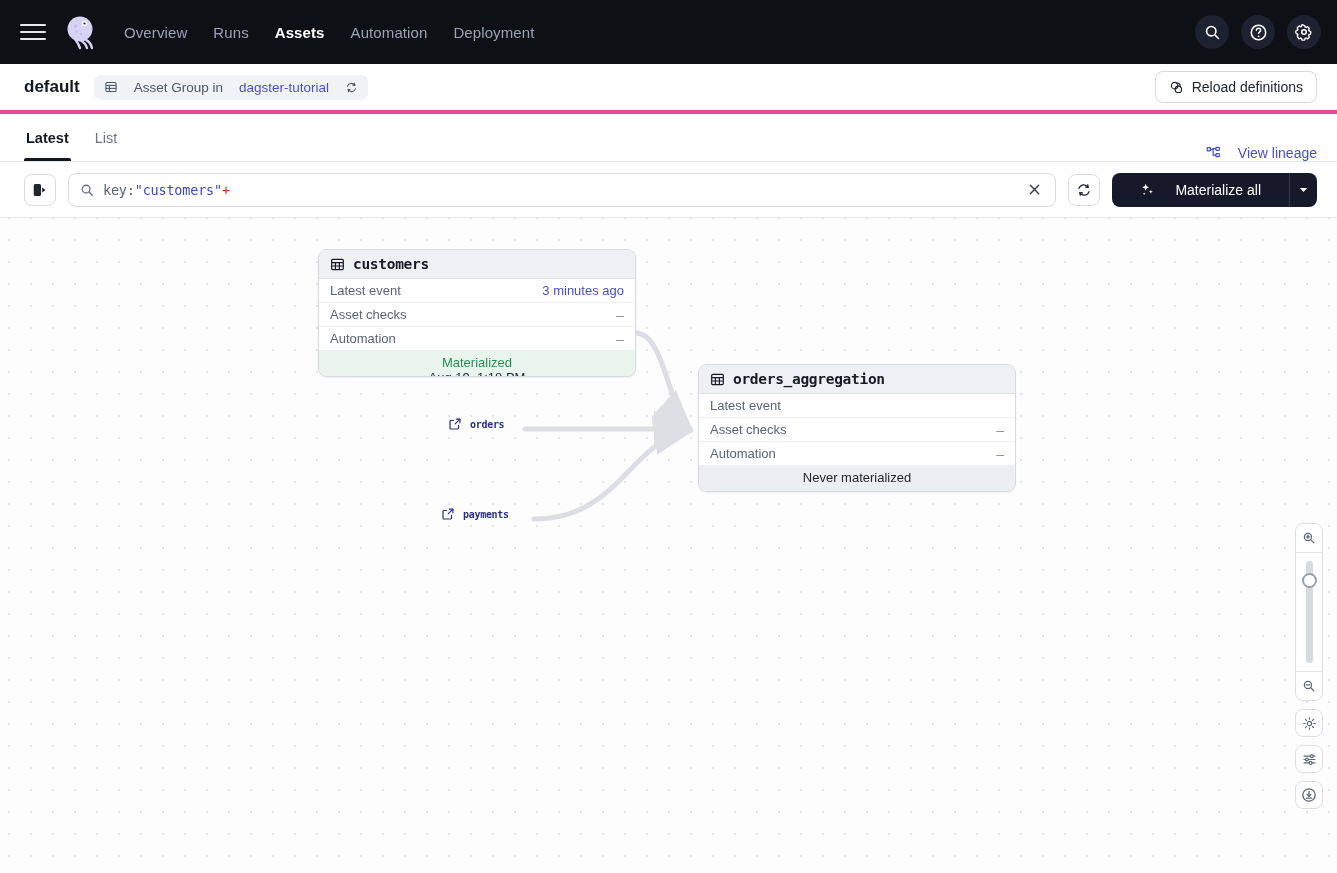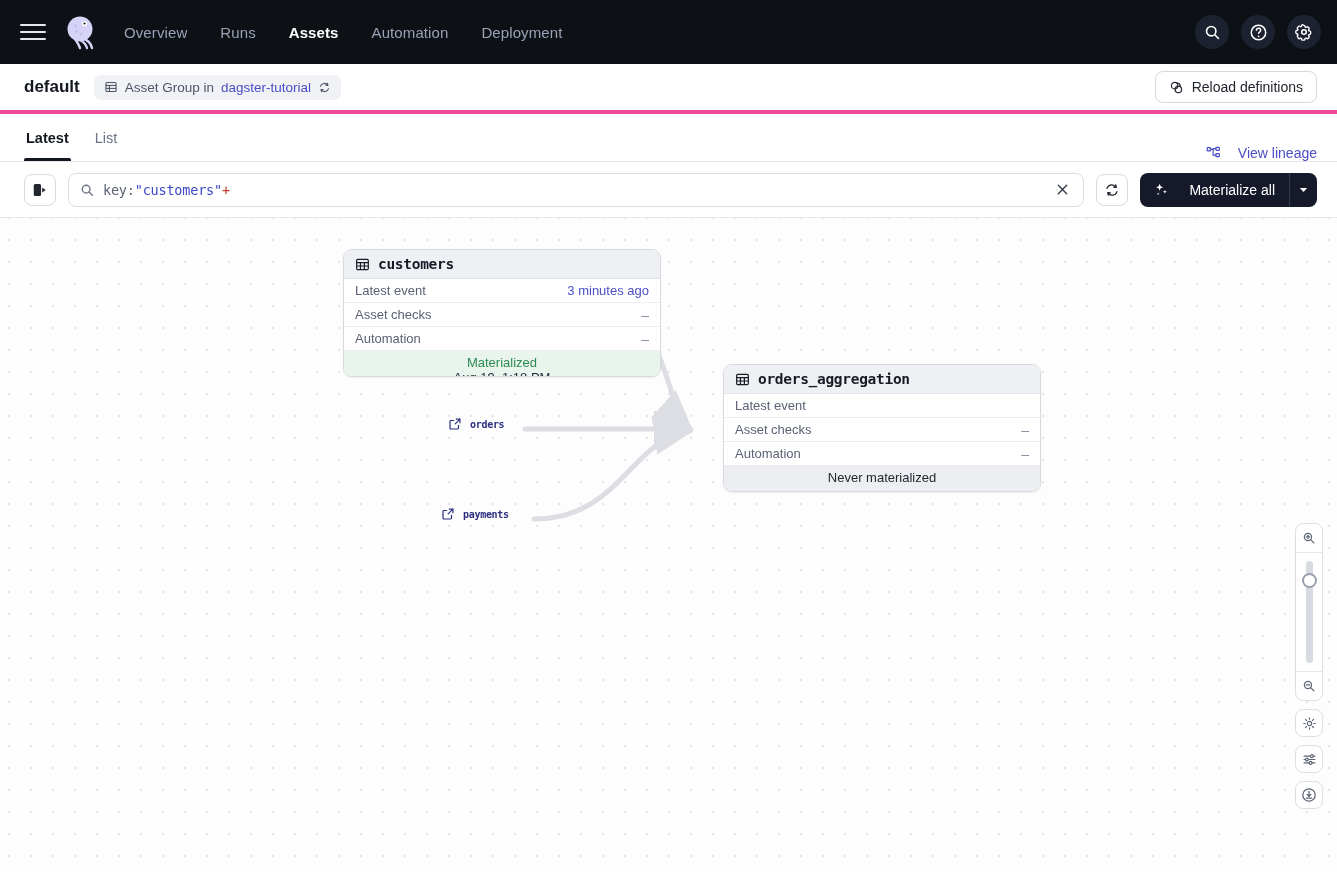--- a/index.html
+++ b/index.html
@@ -25,21 +25,21 @@
   .hamburger {
     width: 28px; height: 28px;
     display: flex; flex-direction: column; justify-content: center;
     gap: 5px; cursor: pointer;
     margin-right: 14px;
   }
   .hamburger span {
     display: block; height: 2px; width: 26px; background: #e6e8ee; border-radius: 1px;
   }
   .logo { width: 40px; height: 40px; margin-right: 22px; flex: none; }
-  .navlinks { display: flex; align-items: center; gap: 33px; }
+  .navlinks { display: flex; align-items: center; gap: 26px; }
   .navlink {
     font-size: 15px;
     color: #9aa2b5;
     cursor: pointer;
     letter-spacing: .1px;
   }
   .navlink.active { color: #ffffff; font-weight: 700; }
   .nav-right {
     margin-left: auto;
     display: flex; align-items: center; gap: 12px;
@@ -55,21 +55,21 @@
   .pagehead {
     height: 50px;
     display: flex; align-items: center;
     padding: 0 20px 0 24px;
     border-bottom: 4px solid #ec4899;
     background: #fff;
   }
   .pagetitle { font-size: 17px; font-weight: 700; color: #131720; }
   .grouppill {
     margin-left: 14px;
-    display: flex; align-items: center; gap: 7px;
+    display: flex; align-items: center; gap: 16px;
     background: #f1f2f5;
     border-radius: 7px;
     padding: 5px 10px;
     font-size: 13.5px;
     color: #4d5567;
     cursor: pointer;
   }
   .grouppill .gp-link { color: #4a4ec4; }
   .reload-btn {
     margin-left: auto;
@@ -151,21 +151,21 @@
   }
   .mat-group {
     display: flex; align-items: stretch;
     background: #15192a;
     border-radius: 8px;
     overflow: hidden;
     cursor: pointer;
   }
   .mat-main {
     display: flex; align-items: center; gap: 20px;
-    padding: 0 14px; height: 34px;
+    padding: 0 28px; height: 34px;
     color: #fff; font-size: 14px; font-weight: 500;
   }
   .mat-caret {
     width: 28px;
     display: flex; align-items: center; justify-content: center;
     border-left: 1px solid #333a4d;
     color: #fff;
   }
 
   
@@ -183,21 +183,20 @@
 
   
   .node {
     position: absolute;
     background: #fff;
     border: 1px solid #d6d9e0;
     border-radius: 9px;
     box-shadow: 0 1px 2px rgba(20,25,40,.07);
     overflow: hidden;
     cursor: pointer;
-    margin-left: 25px;
   }
   .node-head {
     background: #eff0f4;
     padding: 6px 11px;
     display: flex; align-items: center; gap: 8px;
     border-bottom: 1px solid #e0e2e9;
   }
   .node-title {
     font-family: "DejaVu Sans Mono", monospace;
     font-size: 14.5px;

